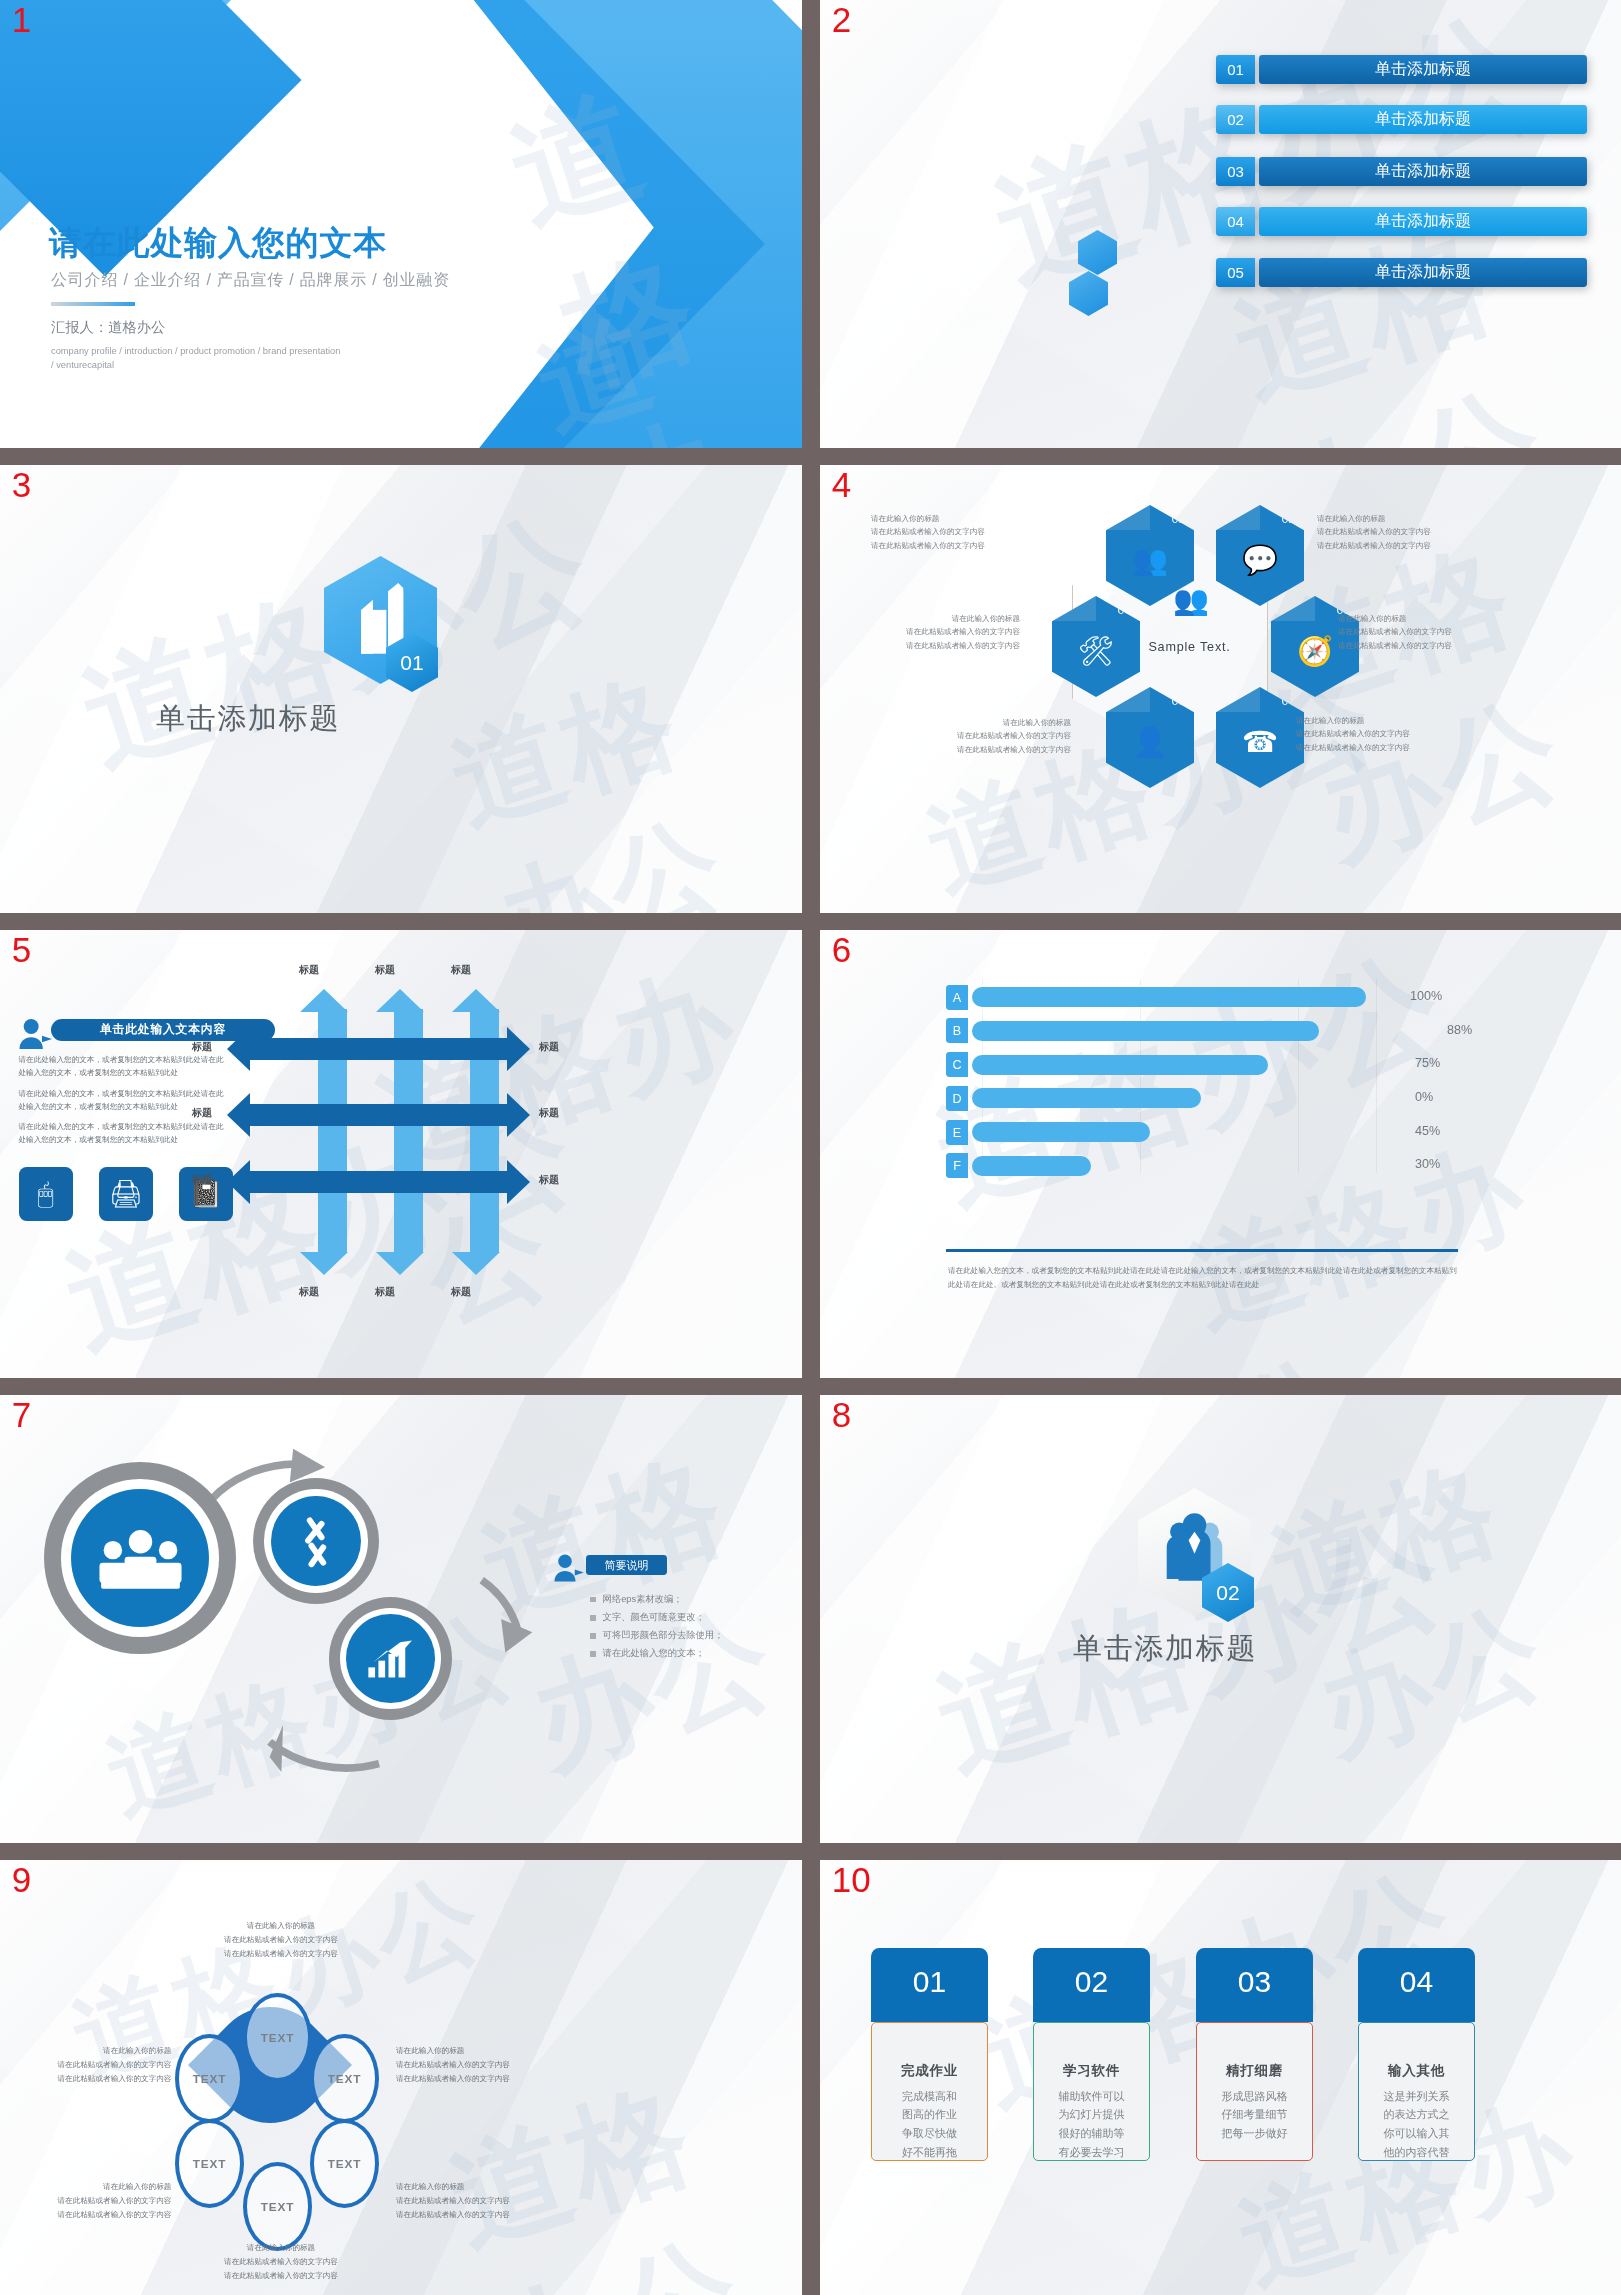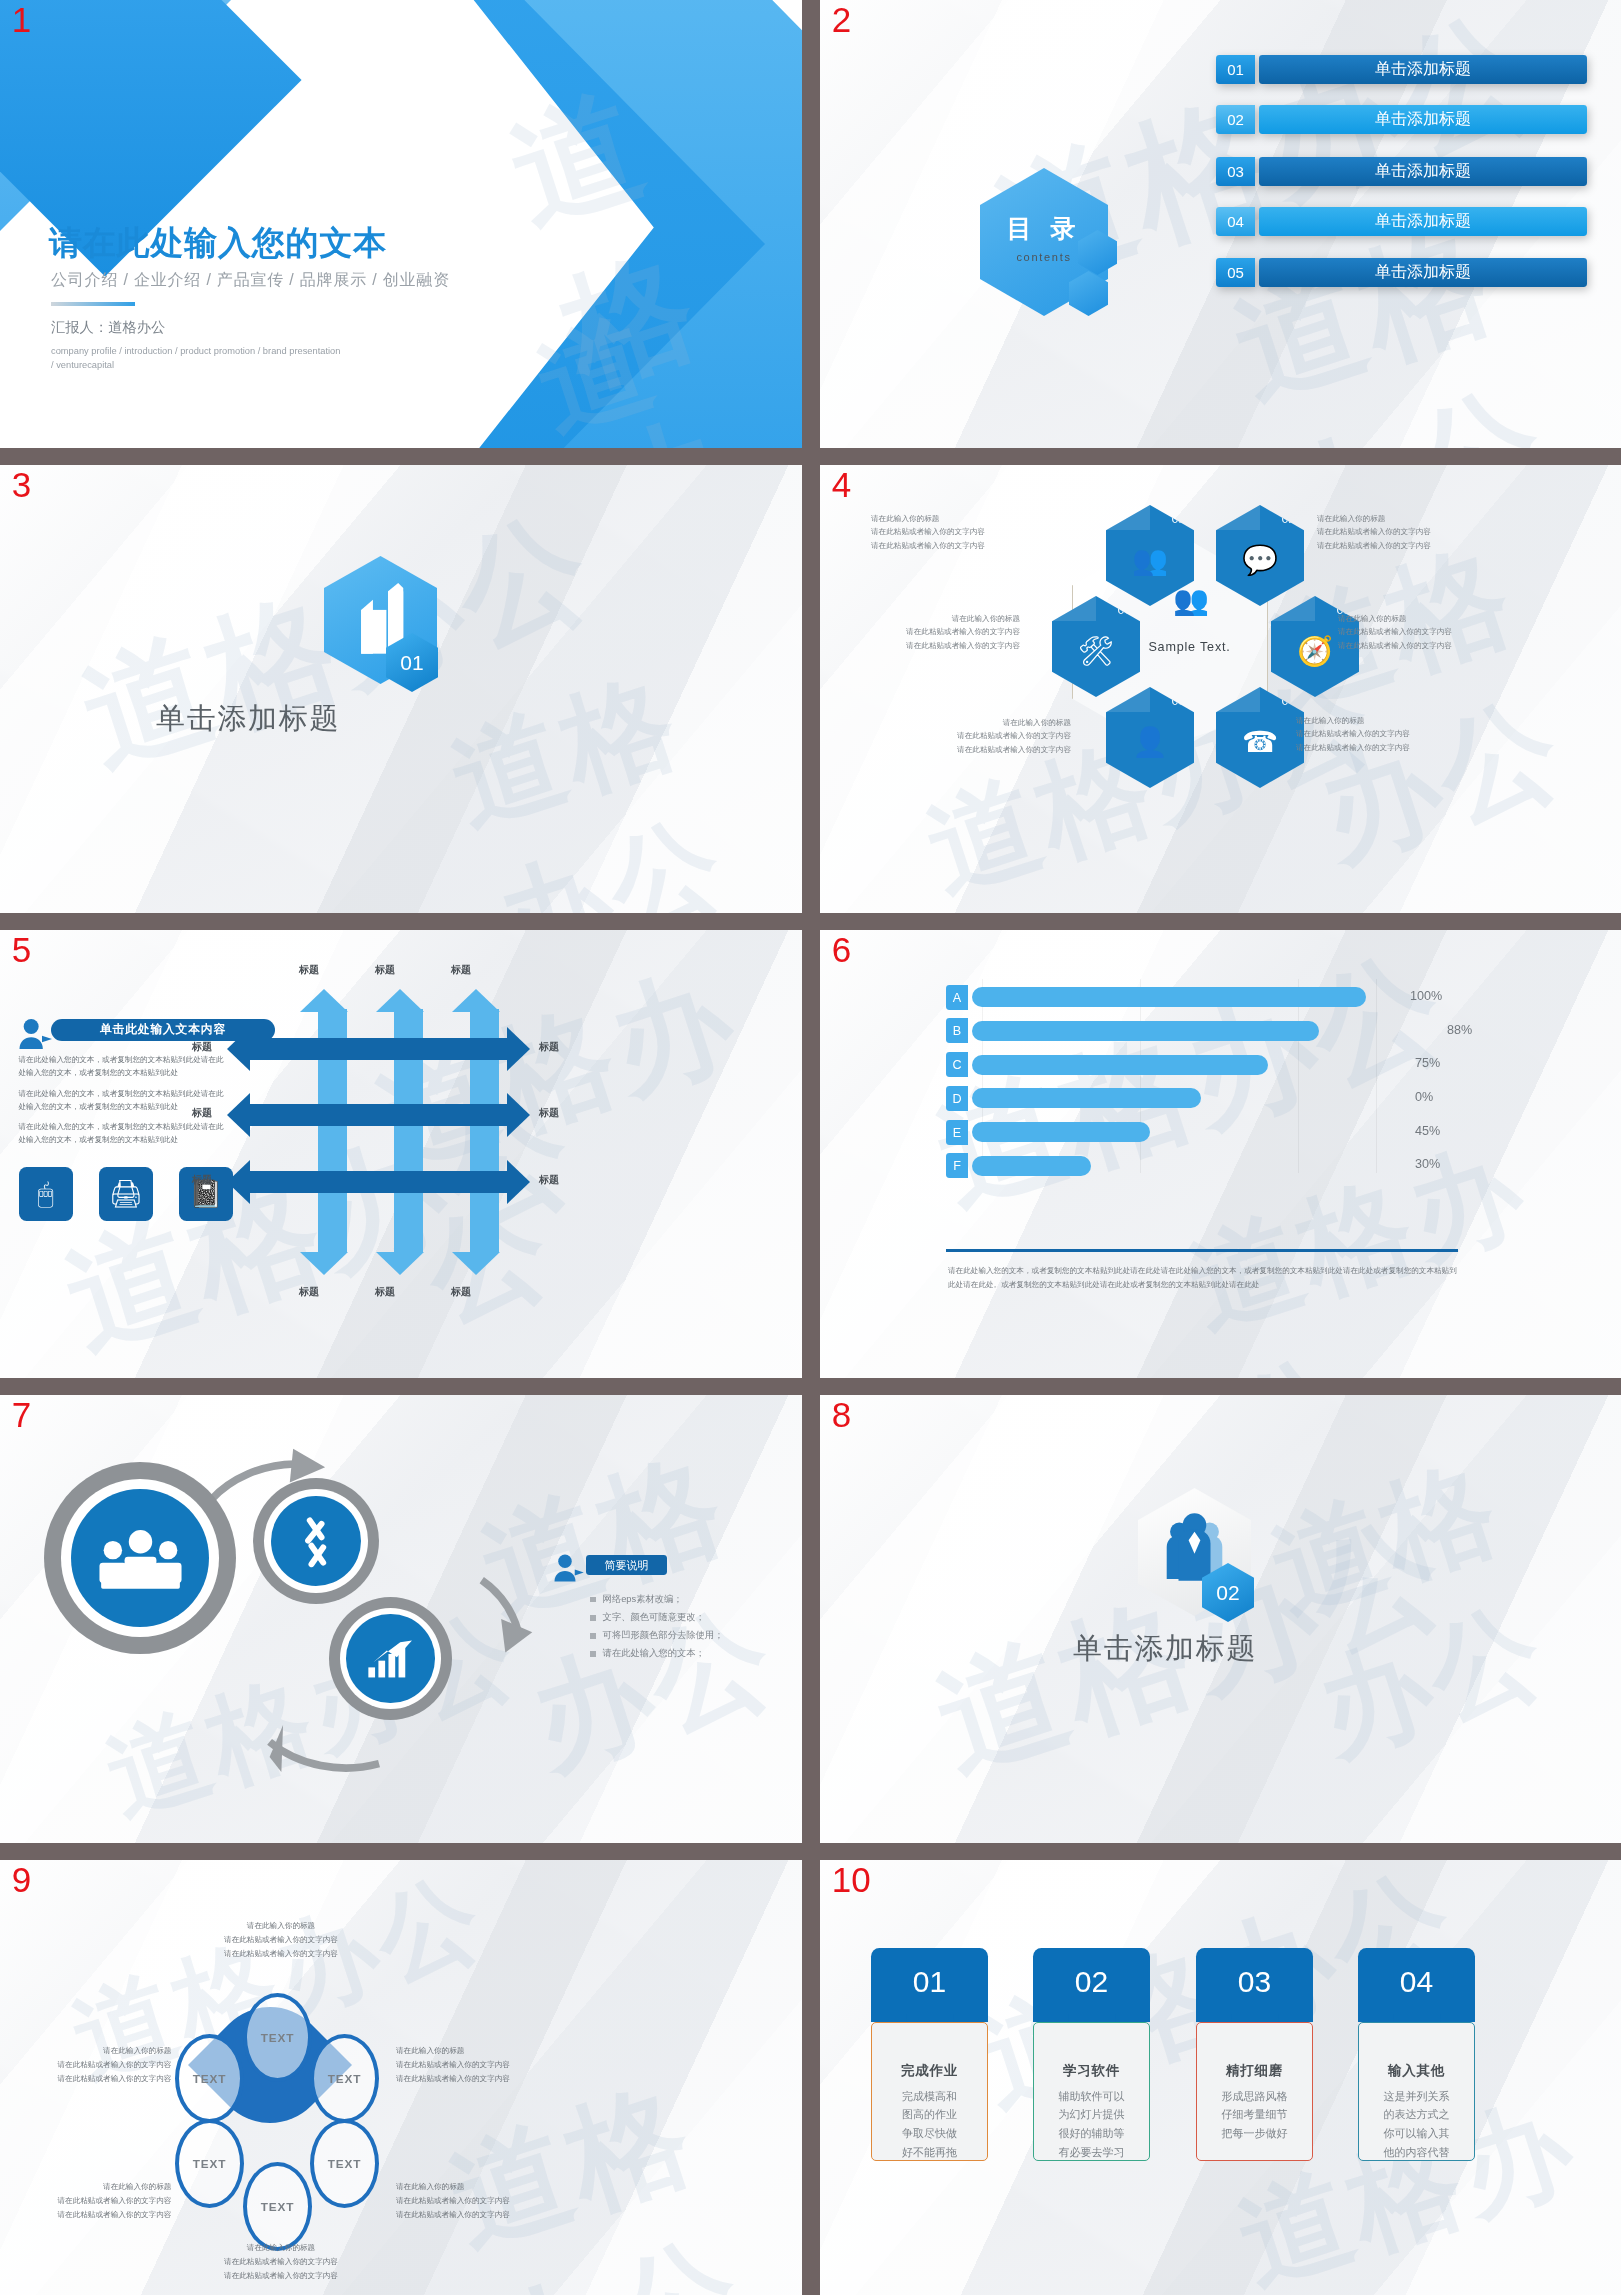--- a/index.html
+++ b/index.html
@@ -158,24 +158,20 @@
     </div>
   </div>
 </div>
 
 <div class="slide" style="left:820px;top:0;">
   <div class="slide-bg"></div>
   <div class="wm" style="left:168px;top:59px;font-size:135px;">道格办公</div>
   <div class="wm" style="left:438px;top:211px;font-size:126px;">道格办公</div>
   <div class="num">2</div>
   <div class="sc">
-    <div class="hexbig" style="left:160px;top:168px;filter:drop-shadow(8.4px 10px 11.8px rgba(0,0,0,.3));">
-      <div class="t1">目 录</div>
-      <div class="t2">contents</div>
-    </div>
     <div class="hexsm" style="left:258px;top:230px;"></div>
     <div class="hexsm" style="left:249px;top:271px;"></div>
 
     <div class="tocrow" style="left:396px;top:55px;width:371px;">
       <div class="tocnum" style="background:linear-gradient(180deg,#2aa3ea,#0f7fcc);">01</div>
       <div class="toclab" style="background:linear-gradient(180deg,#1f7fc6,#0d63a5);">单击添加标题</div>
     </div>
     <div class="tocrow" style="left:396px;top:105px;width:371px;">
       <div class="tocnum" style="background:linear-gradient(180deg,#5cc0f3,#1f9ee5);">02</div>
       <div class="toclab" style="background:linear-gradient(180deg,#37b2ef,#109ae4);">单击添加标题</div>

